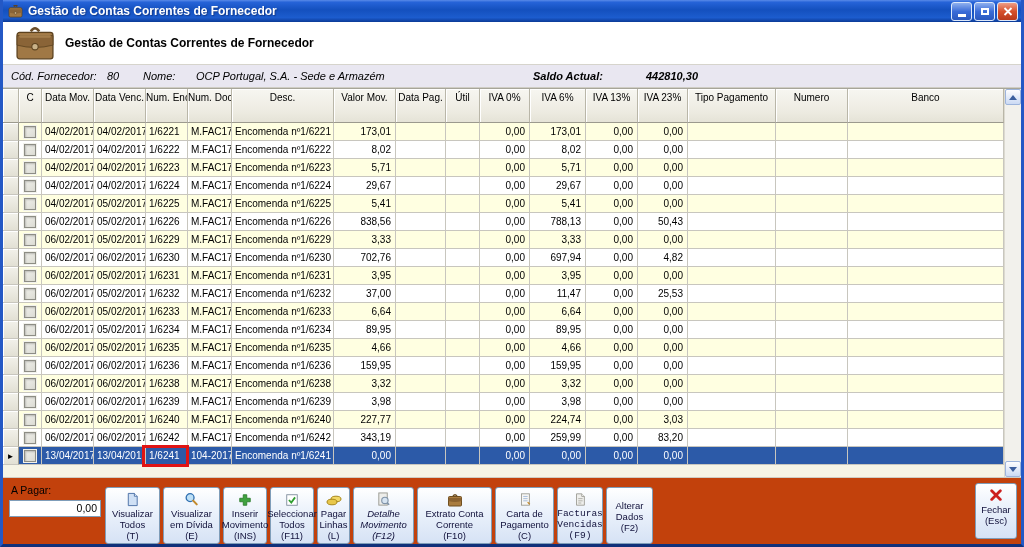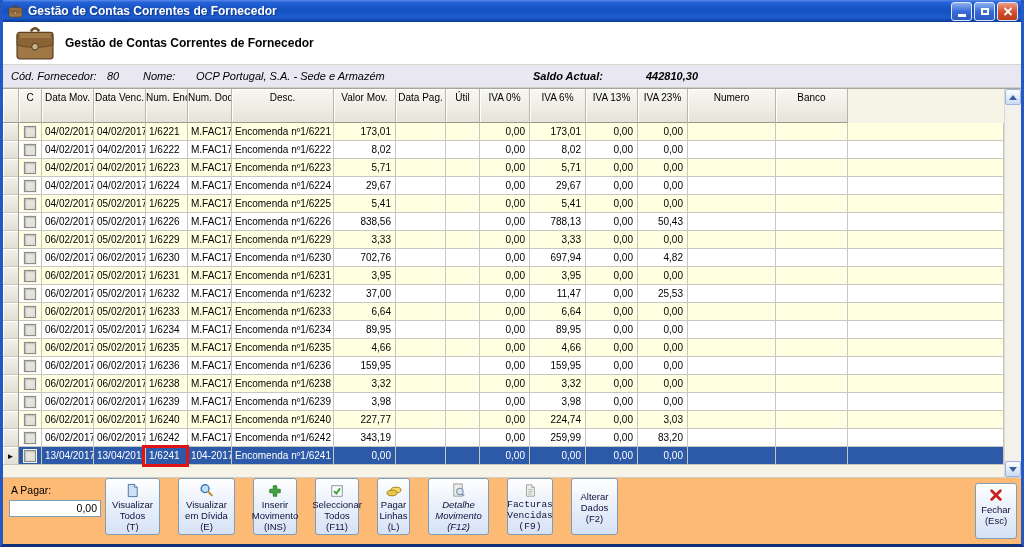--- a/index.html
+++ b/index.html
@@ -63,26 +63,26 @@
   .cell[data-variant="red-box"]::after{
     content:"";position:absolute;top:-2px;bottom:-3px;left:-4px;right:-2px;
     border:3px solid #E01414;pointer-events:none;z-index:6;}
   
   .vscroll{flex:0 0 17px;background:#F2F1EC;border-left:1px solid #DCDAD0;display:flex;flex-direction:column;justify-content:space-between;}
   .sbtn{height:16px;border:1px solid #9DB4DC;border-radius:2px;background:linear-gradient(180deg,#FDFDFE,#CBDAF4);
     display:flex;align-items:center;justify-content:center;cursor:pointer;padding:0;}
   .tri-up{width:0;height:0;border-left:4px solid transparent;border-right:4px solid transparent;border-bottom:5px solid #3B5E9E;}
   .tri-down{width:0;height:0;border-left:4px solid transparent;border-right:4px solid transparent;border-top:5px solid #3B5E9E;}
   
-  .footer{height:67px;flex:0 0 67px;background:#fdba74;border-top:1px solid #CFCDC5;position:relative;display:flex;align-items:flex-start;}
+  .footer{height:67px;flex:0 0 67px;background:#c2410c;border-top:1px solid #CFCDC5;position:relative;display:flex;align-items:flex-end;}
   .apagar{position:absolute;left:6px;top:6px;width:94px;}
   .apagar .lbl{font-size:10.5px;color:#000;display:block;margin:0 0 2px 2px;}
   .apagar input{width:92px;height:17px;border:1px solid #7F9DB9;background:#fff;font-size:10.5px;
     font-family:"Liberation Sans",sans-serif;text-align:right;padding:0 3px;}
-  .btnrow{display:flex;gap:18px;margin-left:102px;align-items:stretch;height:57px;}
+  .btnrow{display:flex;gap:3px;margin-left:102px;align-items:stretch;height:57px;}
   .xpbtn{
     border:1px solid #7F9DB9;border-radius:3px;cursor:pointer;
     background:linear-gradient(180deg,#FFFFFF 0%,#EAF1FB 45%,#D6E2F5 100%);
     display:flex;flex-direction:column;align-items:center;justify-content:flex-start;
     padding:3px 1px 1px 1px;font-family:"Liberation Sans",sans-serif;}
   .xpbtn .bicon{height:17px;display:flex;align-items:center;justify-content:center;}
   .xpbtn .blabel{font-size:9.5px;line-height:11px;color:#10103A;text-align:center;white-space:pre-line;}
   .xpbtn.noicon{justify-content:center;}
   .b1{width:55px;} .b2{width:57px;} .b3{width:44px;} .b4{width:44px;} .b5{width:33px;}
   .b6{width:61px;font-style:italic;} .b7{width:75px;} .b8{width:59px;} .b9{width:46px;font-family:Liberation Mono, monospace;} .b10{width:47px;}
@@ -144,20 +144,21 @@
         <div class="hcell">Num. Enc.</div>
         <div class="hcell">Num. Doc.</div>
         <div class="hcell">Desc.</div>
         <div class="hcell">Valor Mov.</div>
         <div class="hcell">Data Pag.</div>
         <div class="hcell">Útil</div>
         <div class="hcell">IVA 0%</div>
         <div class="hcell">IVA 6%</div>
         <div class="hcell">IVA 13%</div>
         <div class="hcell">IVA 23%</div>
+        <div class="hcell">Tipo Pagamento</div>
         <div class="hcell">Numero</div>
         <div class="hcell">Banco</div>
       </div>
 
       <div class="tbody">
 
           <div class="row" data-variant="yellow">
             <div class="cell ind"><span class="arrow"></span></div>
             <div class="cell chk">
               <span class="checkbox"></span>
@@ -652,20 +653,44 @@
         <span class="bicon">
           <svg width="15" height="15" viewBox="0 0 16 16">
               <rect x="3" y="1" width="9" height="13" fill="#EDEDEA" stroke="#9A9A92"></rect>
               <circle cx="9.5" cy="9" r="3.4" fill="#D6E4F2" stroke="#7F93A8" stroke-width="1.2"></circle>
               <path d="M12 11.5 L14 13.7" stroke="#7F93A8" stroke-width="1.6"></path>
             </svg>
         </span>
         <span class="blabel">Detalhe
 Movimento
 (F12)</span>
+      </button>
+      <button class="xpbtn b7">
+        <span class="bicon">
+          <svg width="16" height="14" viewBox="0 0 16 14">
+              <path d="M6 3 q2-2.6 4 0" fill="none" stroke="#6E4E20" stroke-width="1.4"></path>
+              <rect x="1.5" y="3.5" width="13" height="9.5" rx="1" fill="#A97C3F" stroke="#6E4E20"></rect>
+              <path d="M1.5 5 h13 v3 q-6.5 1.8 -13 0 z" fill="#8A6230"></path>
+            </svg>
+        </span>
+        <span class="blabel">Extrato Conta
+Corrente
+(F10)</span>
+      </button>
+      <button class="xpbtn b8">
+        <span class="bicon">
+          <svg width="14" height="15" viewBox="0 0 16 16">
+              <rect x="4" y="1.5" width="9" height="13" fill="#F7F7F5" stroke="#9A9A92"></rect>
+              <path d="M6 4.5 h5 M6 7 h5 M6 9.5 h5" stroke="#9EB6D8" stroke-width="1"></path>
+              <path d="M11 11 l2.4 2.4" stroke="#C28A2E" stroke-width="1.6"></path>
+            </svg>
+        </span>
+        <span class="blabel">Carta de
+Pagamento
+(C)</span>
       </button>
       <button class="xpbtn b9">
         <span class="bicon">
           <svg width="14" height="15" viewBox="0 0 16 16">
               <path d="M4 1.5 h6 l3 3 v10 H4 z" fill="#EFEFEC" stroke="#9A9A92"></path>
               <path d="M10 1.5 v3 h3" fill="#FFFFFF" stroke="#9A9A92"></path>
               <path d="M6 7 h5 M6 9.5 h5 M6 12 h3.5" stroke="#A9A9A2" stroke-width="1"></path>
             </svg>
         </span>
         <span class="blabel">Facturas

